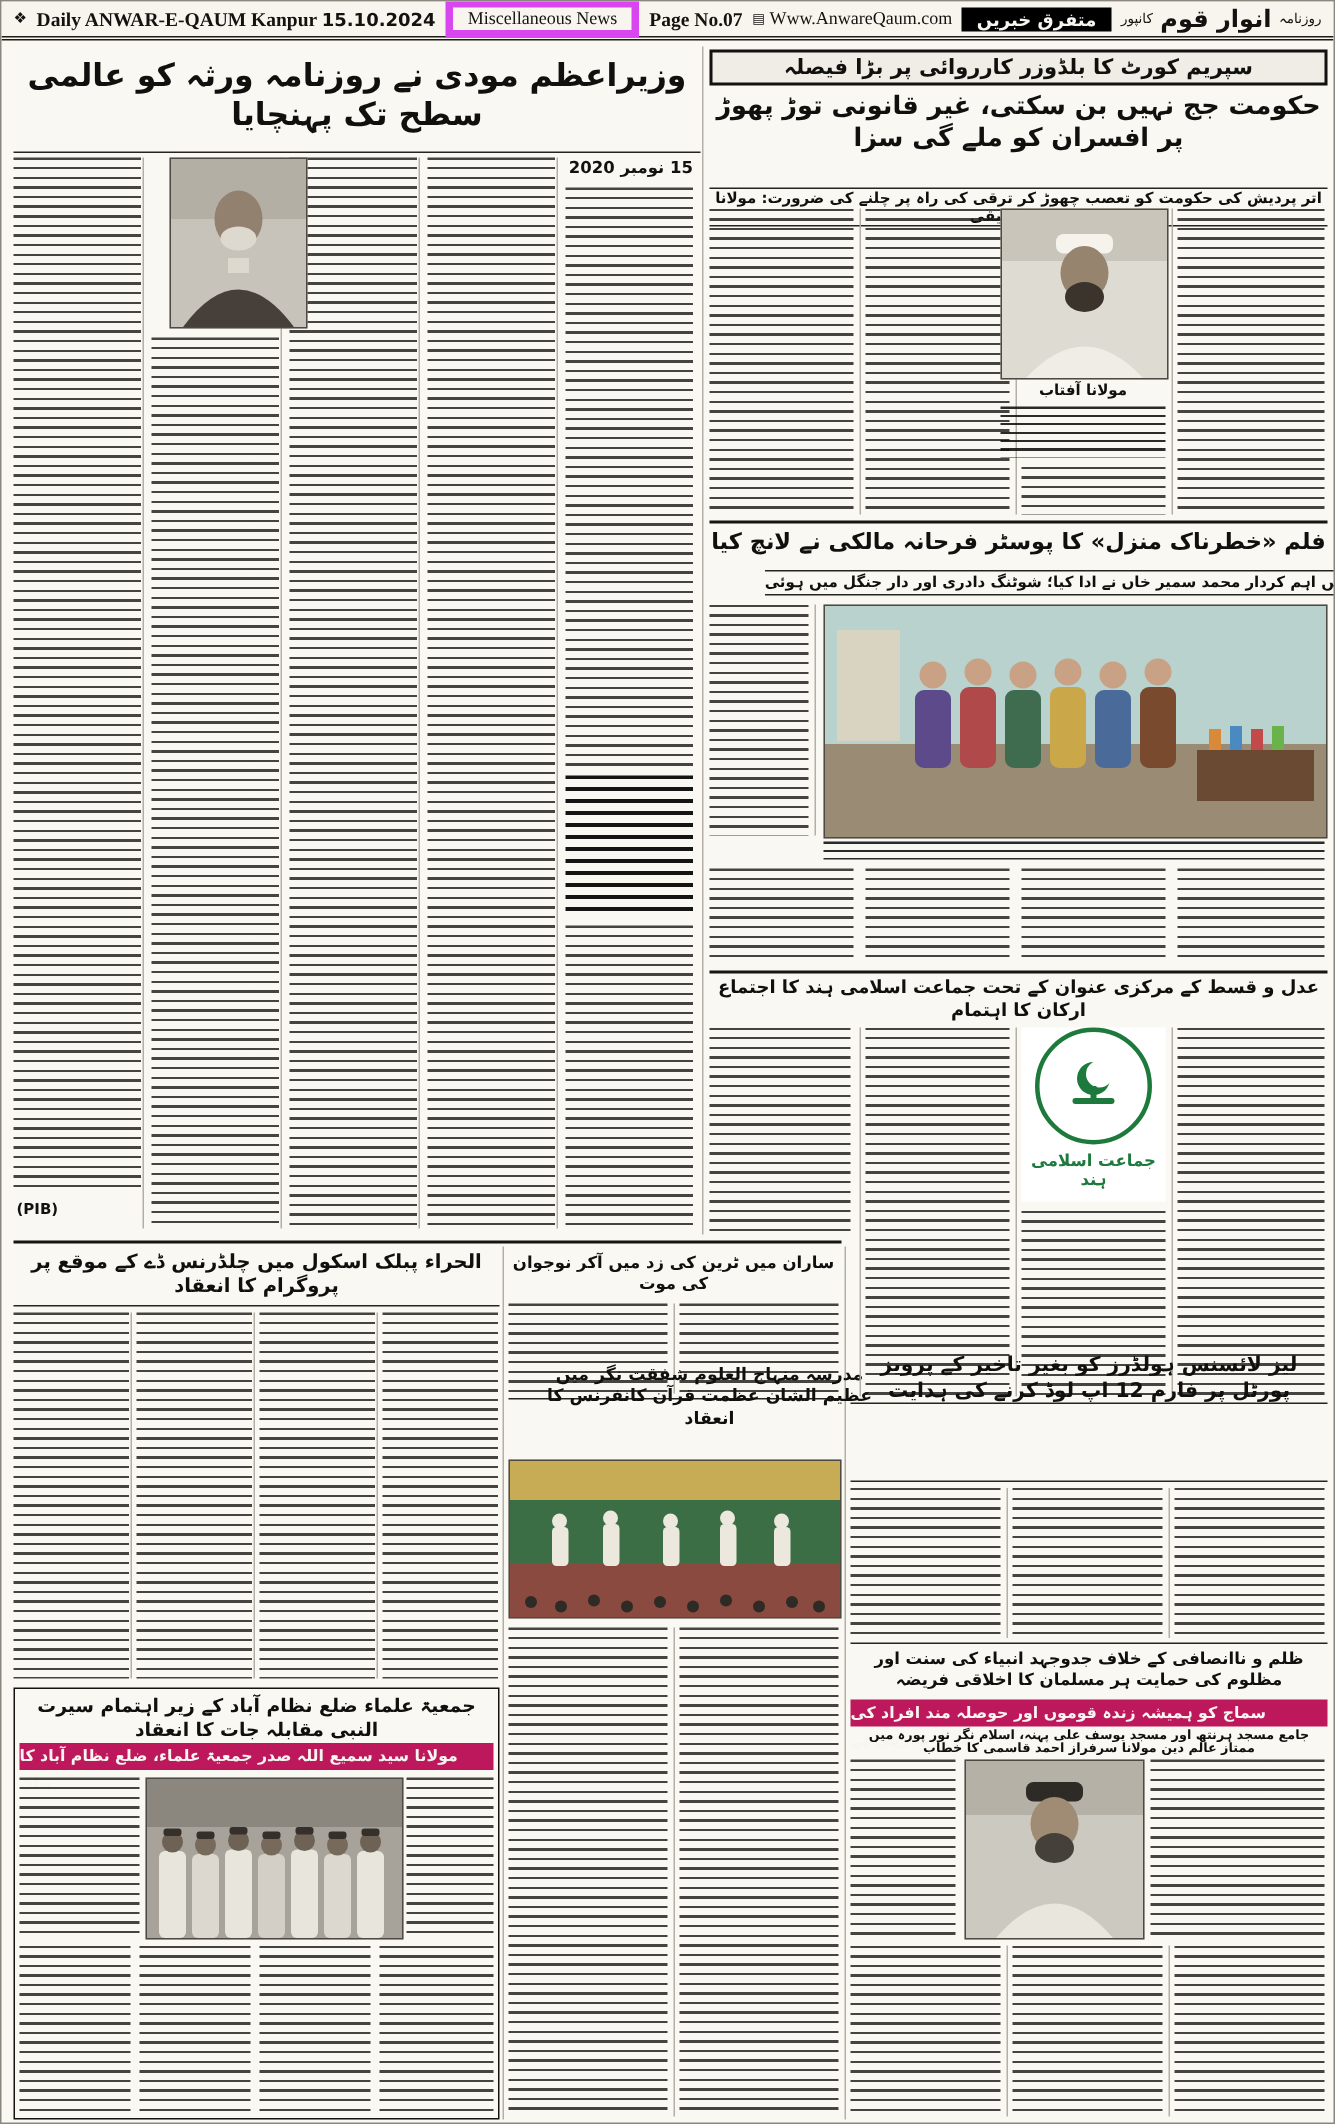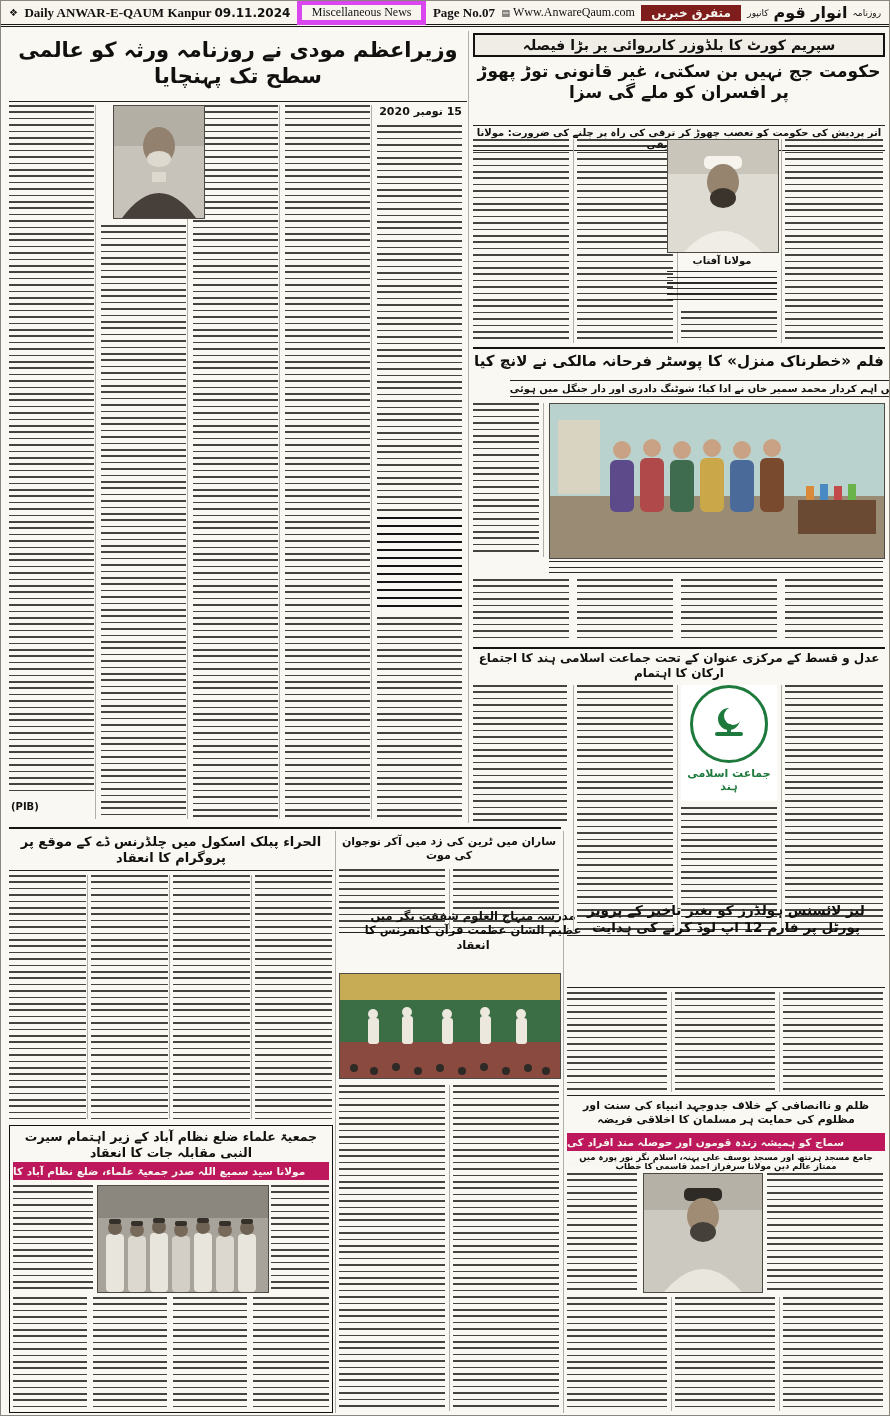--- a/index.html
+++ b/index.html
@@ -14,40 +14,40 @@
   .vr{position:absolute;width:1px;background:#b3afa6;}
   .hr{position:absolute;height:1px;background:#262420;}
   .hr2{position:absolute;height:2px;background:#171511;}
   .photo{position:absolute;border:1px solid #4d4a44;overflow:hidden;z-index:3;background:#cfccc4;}
   .photo svg{display:block;}
   .barblack{background:#be185d;color:#f7f5ef;font-weight:bold;text-align:left;}
   .masthead{left:0;top:0;width:100%;height:26px;display:flex;align-items:center;justify-content:space-between;
             padding:0 8px;border-bottom:3px double #1c1a16;background:#f7f5ee;font-size:12px;}
   .masthead .serif{font-family:"Liberation Serif",serif;}
   .secbox{border:5px solid #d946ef;padding:0 10px;font-family:"Liberation Serif",serif;}
-  .urbox{background:#7f1d1d;color:#f7f5ef;padding:1px 10px;font-weight:bold;font-size:12px;}
+  .urbox{background:#000000;color:#f7f5ef;padding:1px 10px;font-weight:bold;font-size:12px;}
   .brandur{display:flex;align-items:center;gap:5px;}
   .brandur .big{font-size:16px;font-weight:bold;}
   .brandur .small{font-size:9px;}
   .kicker{border:2px solid #141210;background:#efede6;}
   .subrule{border-top:1px solid #262420;border-bottom:1px solid #262420;}
   .logo-circle{width:72px;height:72px;border-radius:50%;border:3px solid #1e7a3c;background:#fff;margin:0 auto;
                display:flex;align-items:center;justify-content:center;}
   .logo-cap{color:#1e7a3c;font-weight:bold;font-size:11px;text-align:center;margin-top:4px;}
 </style>
 </head>
 <body>
 
 <div class="page">
 
   <div class="masthead abs">
     <span style="font-size:10px;">❖</span>
     <span class="serif" style="font-weight:bold;font-size:13px;">
       <span>Daily ANWAR-E-QAUM Kanpur</span>
-      <span style="font-family:'DejaVu Sans',sans-serif;font-size:12px;">09.11.2024</span>
+      <span style="font-family:'DejaVu Sans',sans-serif;font-size:12px;">15.10.2024</span>
     </span>
     <span class="secbox">Miscellaneous News</span>
     <span class="serif" style="font-weight:bold;font-size:13px;">Page No.07</span>
     <span style="display:flex;align-items:center;gap:3px;">
       <span style="font-size:9px;">▤</span>
       <span class="serif">Www.AnwareQaum.com</span>
     </span>
     <span class="urbox rtl">متفرق خبریں</span>
     <span class="brandur rtl">
       <span class="small">روزنامہ</span>

